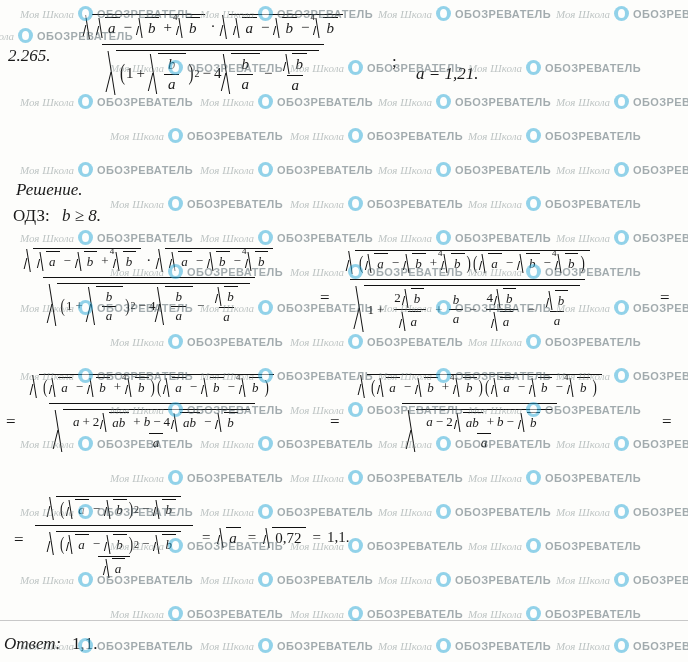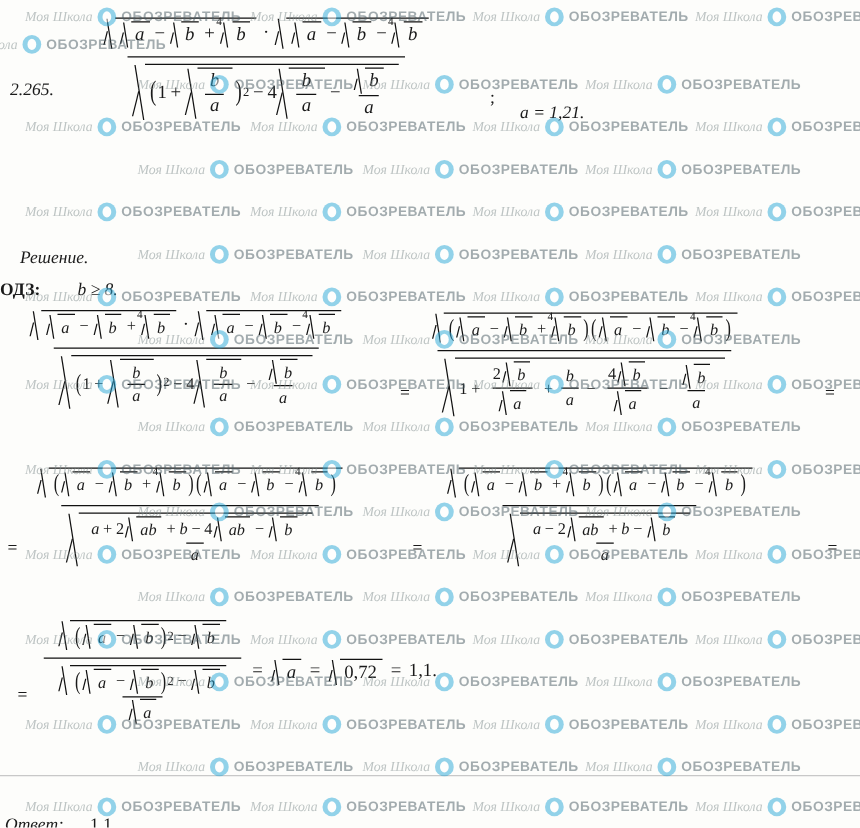--- a/index.html
+++ b/index.html
@@ -66,22 +66,21 @@
   
   .page {
     position: absolute;
     inset: 0;
     z-index: 2;
   }
   .blk { position: absolute; }
 
   .label {
     font-family: "Liberation Serif", serif;
-    font-size: 14px;
-    margin-top: 19px;
+    font-size: 17px;
   }
   .ital { font-style: italic; }
 
   
   .frac {
     display: inline-flex;
     flex-direction: column;
     align-items: center;
     vertical-align: middle;
     margin: 0 3px;
@@ -622,21 +621,21 @@
         </span>
       </span>
     </span>
   </div>
 
   <div class="blk label" style="left:392px; top:52px;">;</div>
   <div class="blk label ital" style="left:416px; top:64px;text-align:right;">a = 1,21.</div>
 
   <div class="blk label ital" style="left:16px; top:180px;">Решение.</div>
 
-  <div class="blk label" style="left:0; top:206px;font-weight:bold;">ОДЗ:</div>
+  <div class="blk label" style="left:13px; top:206px;">ОДЗ:</div>
   <div class="blk label ital" style="left:62px; top:206px;">b ≥ 8.</div>
 
   <div class="blk lineblock" style="left:16px; top:248px;">
     <span class="frac">
       <span class="num">
         <span class="row small">
           <span class="sqrt">
             <span class="hook"></span>
             <span class="body">
               <span class="sqrt">

